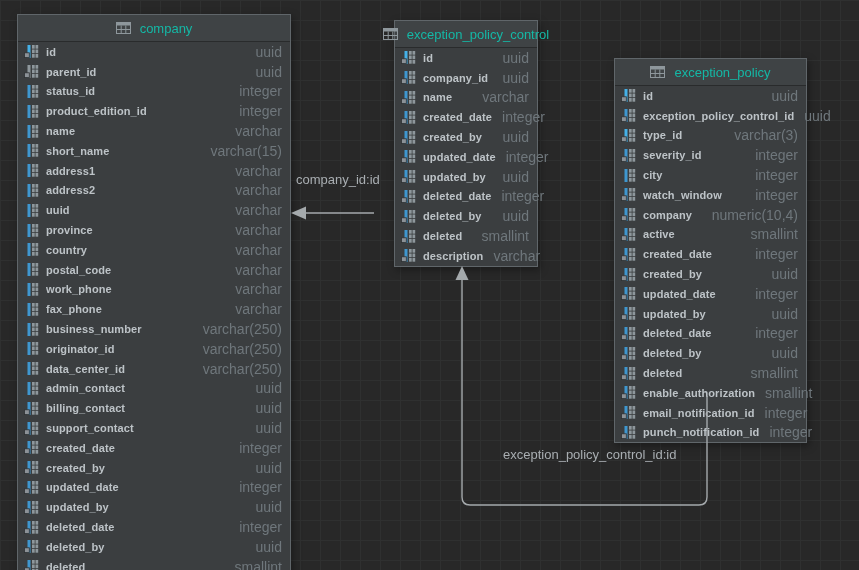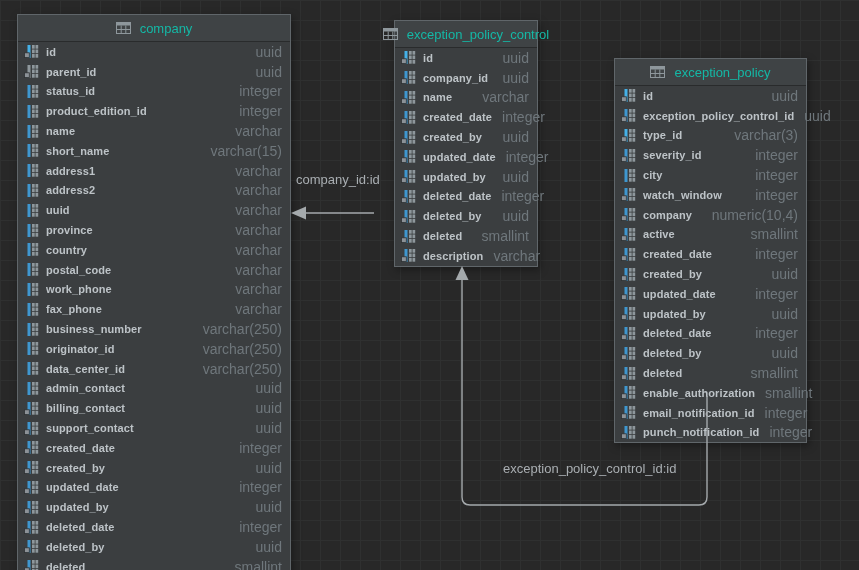--- a/index.html
+++ b/index.html
@@ -40,21 +40,21 @@
   #table-0{left:17px;top:14px;width:274px;}
   #table-1{left:394px;top:20px;width:144px;}
   #table-2{left:614px;top:14px;width:193px;margin-top:44px;}
   #connector-layer{position:absolute;left:0;top:0;pointer-events:none;}
   .rel-label{
     position:absolute;
     font-size:13px;color:#a9aeb2;
     white-space:nowrap;
   }
   #rel-label-0{left:296px;top:172px;}
-  #rel-label-1{left:503px;top:461px;}
+  #rel-label-1{left:503px;top:447px;}
 </style>
 </head>
 <body>
 
 <div id="canvas">
 
   <div class="db-table" id="table-0">
     <div class="tbl-header">
       <span class="col-icon">
           <svg width="15" height="12" viewBox="0 0 15 12">

